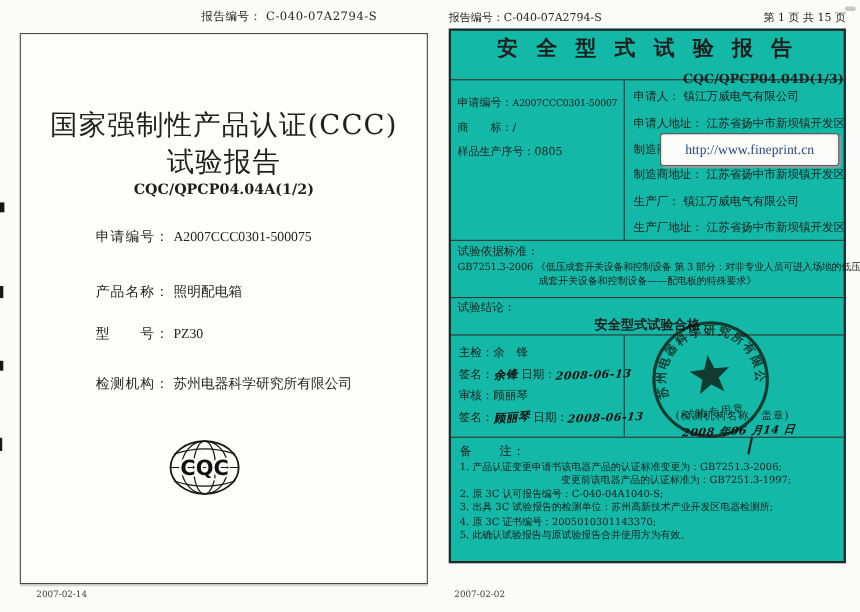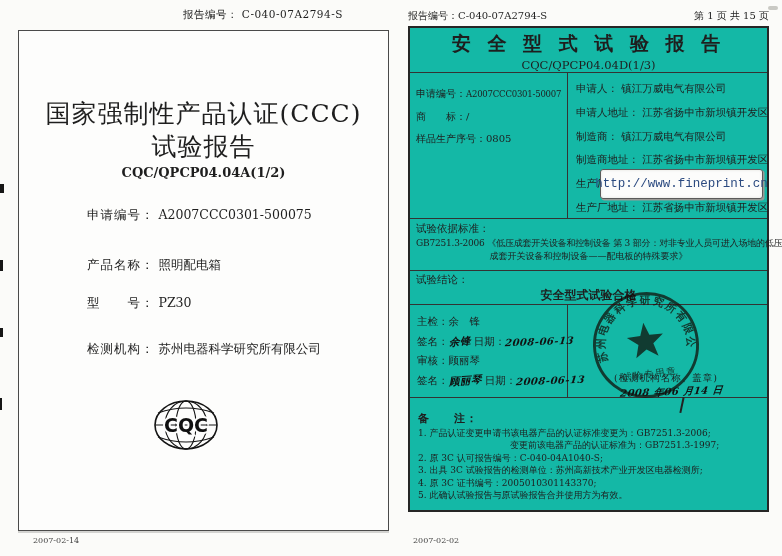--- a/index.html
+++ b/index.html
@@ -19,36 +19,36 @@
   .lp-header { position:absolute; left:183px; top:8px; font-size:10.5px; letter-spacing:.5px; }
   .page-left {
     position:absolute; left:18px; top:30px; width:371px; height:501px;
     background:#fdfdfc; border:1.5px solid #4a4a4a;
     box-shadow:0 2px 0 rgba(90,90,90,.25);
   }
   .lp-title { position:absolute; top:66px; left:0; width:100%; text-align:center;
     font-weight:normal; font-size:25px; line-height:33px; letter-spacing:1px; }
   .lp-doccode { position:absolute; top:134px; left:0; width:100%; text-align:center;
     font-weight:bold; font-size:13px; }
-  .lf-row { position:absolute; left:68px; font-size:12.5px; white-space:nowrap; }
+  .lf-row { position:absolute; left:68px; font-size:12.5px; white-space:nowrap;font-family:Liberation Serif, serif; }
   .lf-row .lbl { letter-spacing:1px; }
   .cqc-logo { position:absolute; left:134px; top:368px; }
   .lp-footer { position:absolute; left:33px; top:536px; font-size:8px; color:#444; }
 
   
   .rp-header { position:absolute; left:408px; top:9px; width:361px;
     display:flex; justify-content:space-between; font-size:10px; }
   .rp-table {
     position:absolute; left:408px; top:26px; width:361px; height:486px;
     background:#14b8a6; border:2px solid #262626;
     display:flex; flex-direction:column; font-size:11px;
   }
   .rt-titlecell { height:45px; border-bottom:1.2px solid #333; text-align:center; padding-top:3px; }
   .rt-title { font-size:19px; font-weight:bold; letter-spacing:5px; }
-  .rt-doccode { font-size:11.5px; font-weight:normal; margin-top:1px; }
+  .rt-doccode { font-size:11.5px; font-weight:bold; margin-top:7px;text-align:right; }
   .rt-info { height:146px; display:flex; border-bottom:1.2px solid #333; }
   .rt-info-left { width:158px; border-right:1.2px solid #333; padding:10px 5px 0 6px; }
   .rt-info-left .row { line-height:22.5px; white-space:nowrap; overflow:hidden; font-size:10px; }
   .rt-info-right { flex:1; padding:4px 6px 0 8px; }
   .rt-info-right .row { line-height:23.8px; white-space:nowrap; overflow:hidden; font-size:10.5px; }
   .latin-sm { font-size:8.5px; letter-spacing:-.2px; }
   .rt-std { height:52px; border-bottom:1.2px solid #333; padding:3px 6px 0 6px; }
   .rt-std .lbl { font-size:10.5px; }
   .rt-std .l1 { font-size:9px; line-height:14px; white-space:nowrap; letter-spacing:-.2px; }
   .rt-std .l2 { font-size:9px; line-height:13px; text-align:center; }
@@ -63,34 +63,33 @@
   .hand-date { display:inline-block; font-style:italic; font-weight:bold;
     transform:rotate(-2deg) skewX(-8deg); letter-spacing:.5px; color:#111; font-size:10px; }
   .rt-sign-right { flex:1; position:relative; }
   .stamp-wrap { position:absolute; left:22px; top:-16px; width:112px; height:112px;
     transform:rotate(-7deg); opacity:.88; mix-blend-mode:multiply; }
   .stamp-caption { position:absolute; left:46px; top:67px; font-size:9.5px; letter-spacing:1px; }
   .stamp-date { position:absolute; left:52px; top:80px; }
   .pen-stroke { position:absolute; left:113px; top:92px; width:1.5px; height:16px;
     background:#222; transform:rotate(12deg); }
   .rt-notes { flex:1; padding:5px 8px 0 8px; }
-  .rt-notes .lbl { font-size:11px; font-weight:bold; letter-spacing:1px; line-height:16px;margin-top:8px; }
+  .rt-notes .lbl { font-size:11px; font-weight:normal; letter-spacing:1px; line-height:16px; }
   .note-line { font-size:9px; line-height:12.4px; white-space:nowrap; overflow:hidden; }
   .note-line.indent { padding-left:92px; }
   .rp-footer { position:absolute; left:413px; top:536px; font-size:8px; color:#444; }
 
   
   .watermark {
     position:absolute; left:600px; top:121px; width:163px; height:30px;
     background:#fcfcfb; border:1.5px solid #5a5a5a; border-radius:3px;
     box-shadow:1.5px 1.5px 0 #9a9a96, inset 0 0 3px #e2e2de;
     display:flex; align-items:center; justify-content:center;
-    font-family:Liberation Mono, monospace; font-size:12.5px; color:#2b4a80;
+    font-family:Liberation Serif, serif; font-size:12.5px; color:#2b4a80;
     z-index:20;
-    margin-top:48px;
   }
 </style>
 </head>
 <body>
 
 <div class="edge-mark" style="left:0;top:184px;width:4px;height:9px;"></div>
 <div class="edge-mark" style="left:0;top:260px;width:3px;height:11px;"></div>
 <div class="edge-mark" style="left:0;top:328px;width:3px;height:9px;"></div>
 <div class="edge-mark" style="left:0;top:398px;width:2px;height:12px;"></div>
 <div class="smudge" style="left:768px;top:6px;width:10px;height:4px;"></div>

